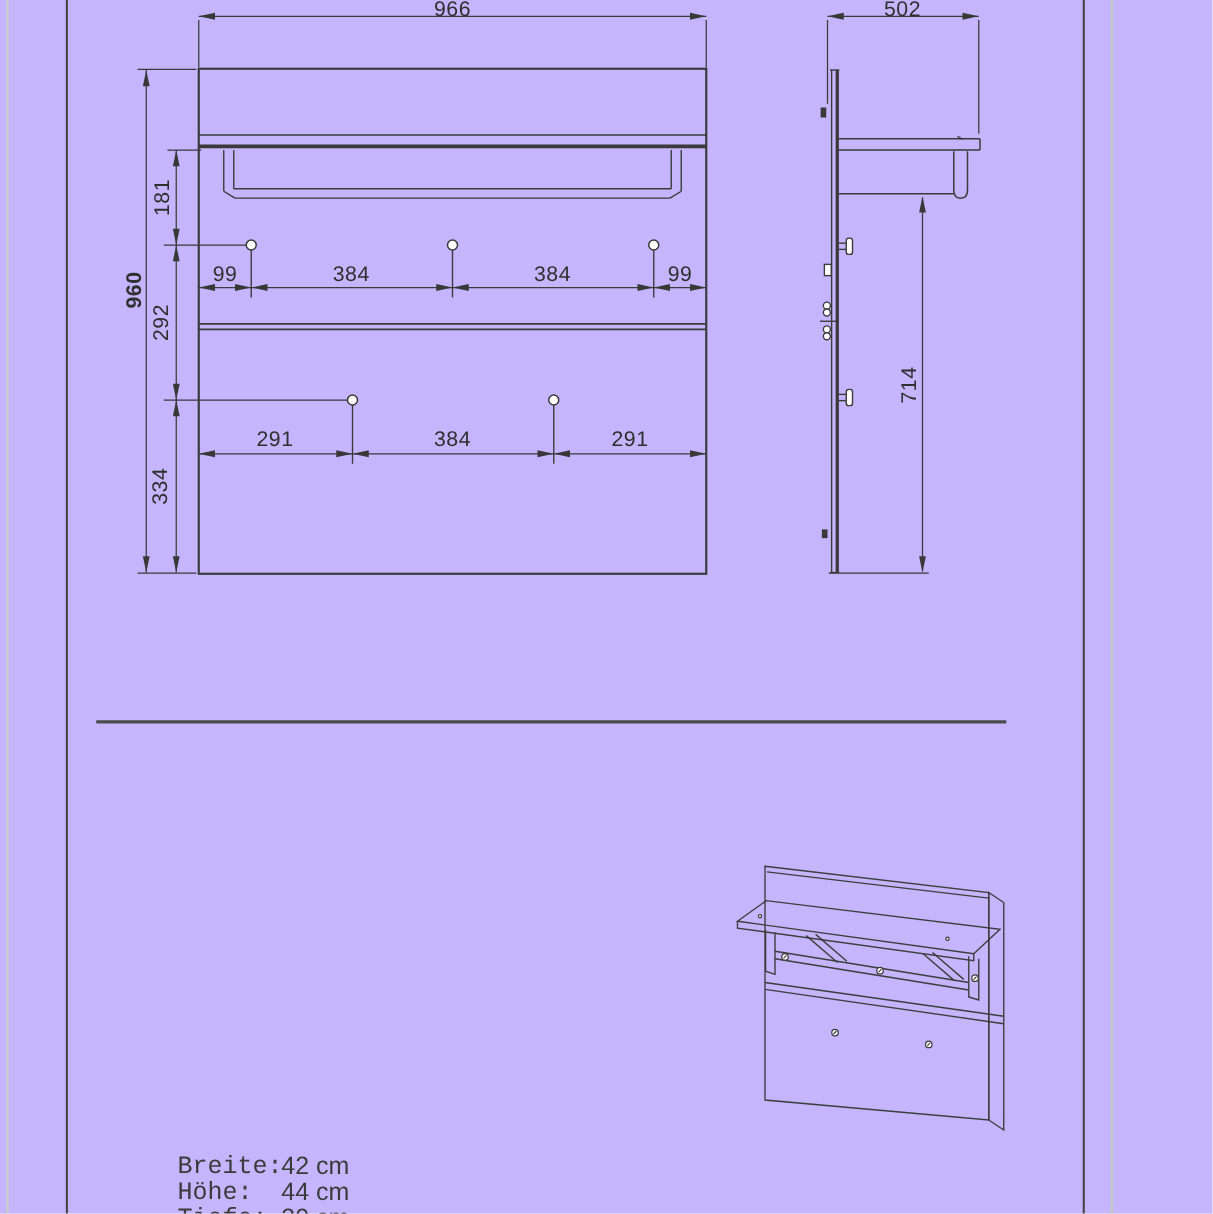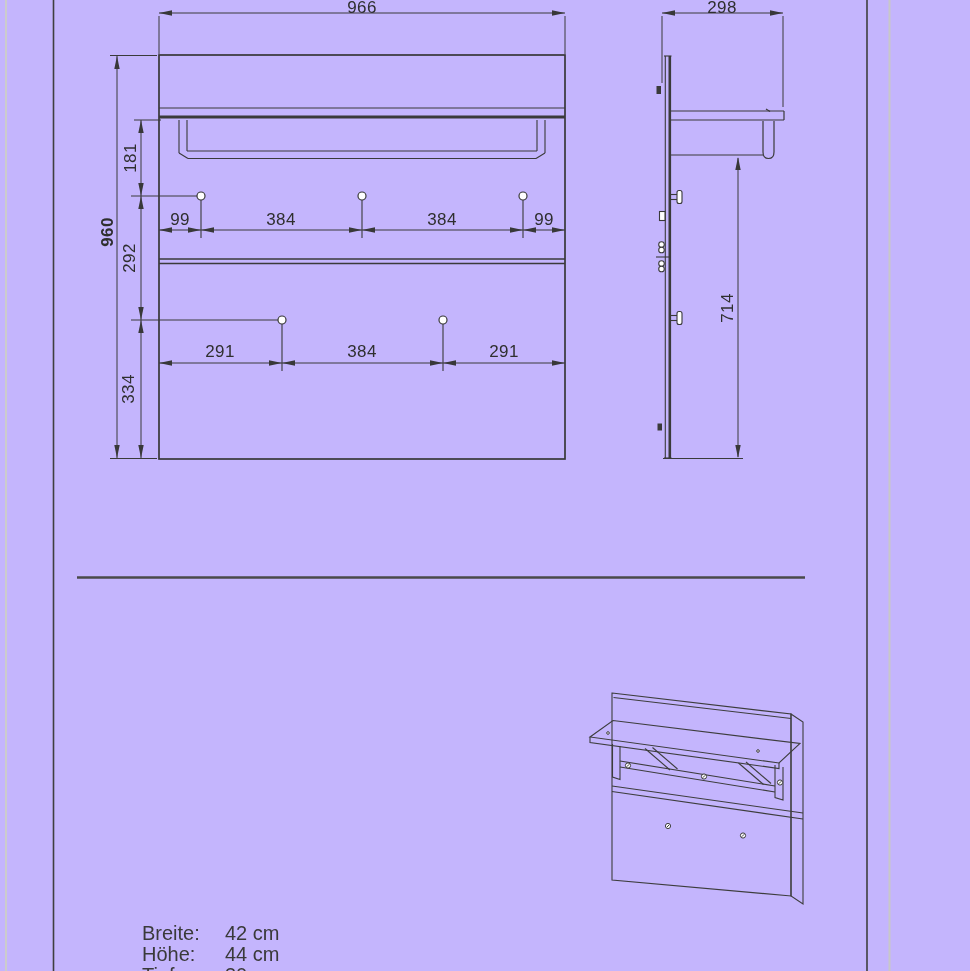--- a/index.html
+++ b/index.html
@@ -11,21 +11,21 @@
   .dim-label{
     position:absolute;font-size:17px;color:#2f2f2f;white-space:nowrap;
     transform:translate(-50%,-50%);letter-spacing:.4px;line-height:1;
   }
   .dim-label.v{transform:translate(-50%,-50%) rotate(-90deg);}
   .dim-label.bold{font-weight:700;}
   .spec-row{
     position:absolute;left:142px;display:flex;font-size:20px;color:#3a3a3a;
     line-height:21px;
   }
-  .spec-row .spec-label{width:83px;}
+  .spec-row .spec-label{width:83px;font-family:Liberation Mono, monospace;}
 </style>
 </head>
 <body>
 
 <div id="page">
 
   <svg id="drawing" width="970" height="971" viewBox="0 0 970 971" fill="none" stroke="#3a3a3a" stroke-width="1.1" stroke-linecap="butt">
 
     <g>
       <line x1="6" y1="0" x2="6" y2="971" stroke="#cccccc" stroke-width="2"></line>
@@ -194,21 +194,21 @@
         <line x1="666.8" y1="827.2" x2="669.2" y2="824.8"></line>
         <circle cx="743" cy="835.5" r="2.6" fill="#fff"></circle>
         <line x1="741.8" y1="836.7" x2="744.2" y2="834.3"></line>
         <circle cx="608" cy="733" r="1.3" fill="#fff"></circle>
         <circle cx="758" cy="751" r="1.3" fill="#fff"></circle>
       </g>
     </g>
   </svg>
 
   <div class="dim-label" style="left:362px;top:7px">966</div>
-  <div class="dim-label" style="left:722px;top:7px">298</div>
+  <div class="dim-label" style="left:722px;top:7px">502</div>
 
   <div class="dim-label" style="left:180px;top:219px">99</div>
   <div class="dim-label" style="left:281px;top:219px">384</div>
   <div class="dim-label" style="left:442px;top:219px">384</div>
   <div class="dim-label" style="left:544px;top:219px">99</div>
 
   <div class="dim-label" style="left:220px;top:351px">291</div>
   <div class="dim-label" style="left:362px;top:351px">384</div>
   <div class="dim-label" style="left:504px;top:351px">291</div>
 

